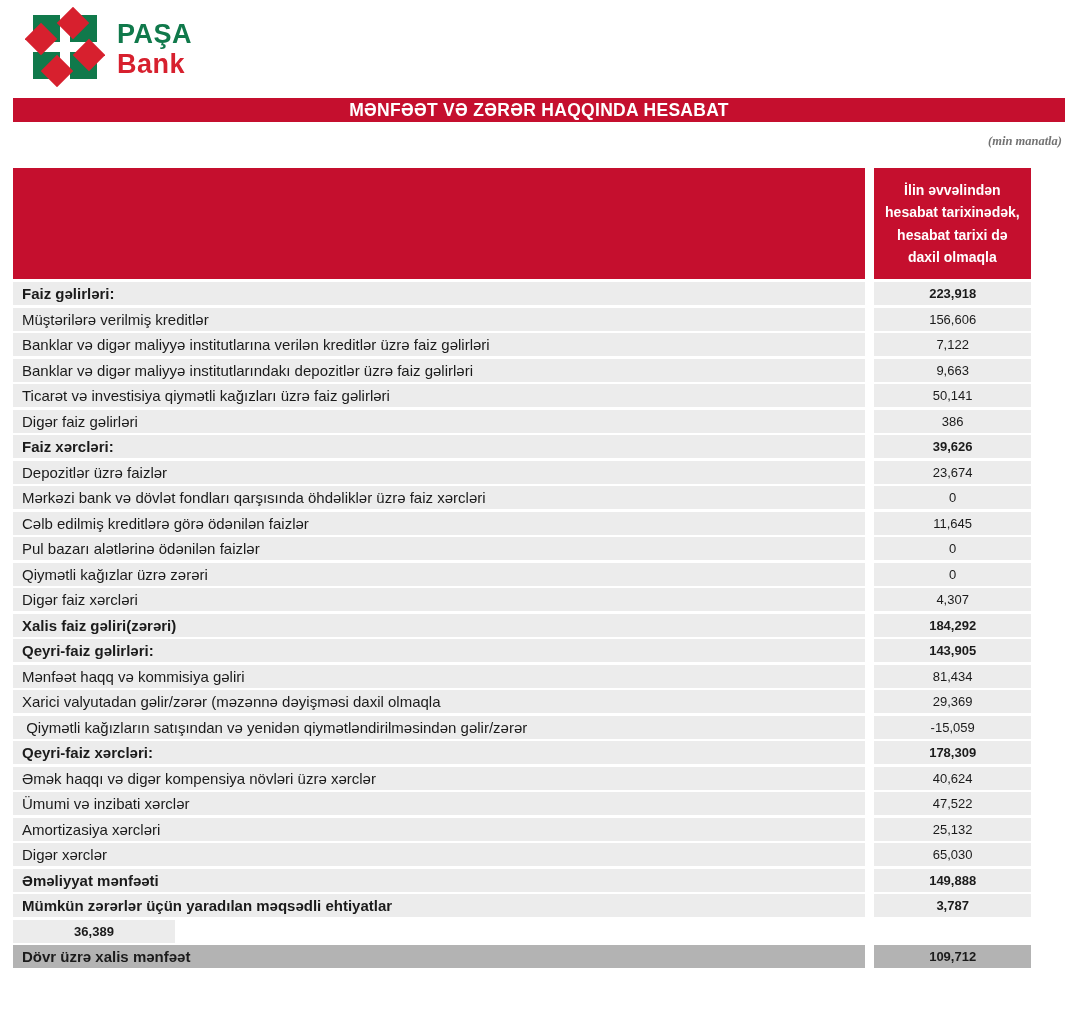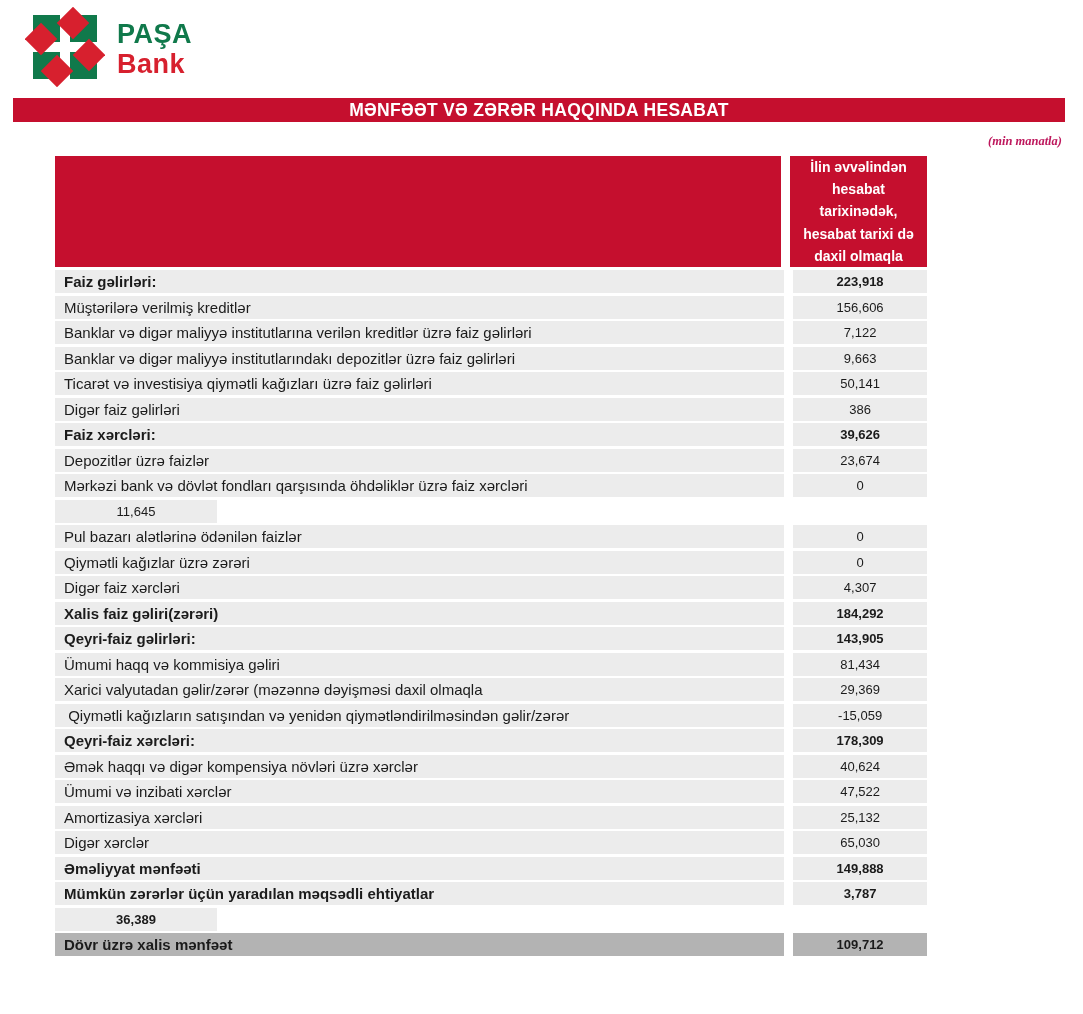--- a/index.html
+++ b/index.html
@@ -13,23 +13,23 @@
   .logo-text .pasha{color:var(--brand-green);}
   .logo-text .bank{color:var(--brand-red-bright);}
   .title-bar{
     position:absolute;left:13px;top:98px;width:1052px;height:24px;
     background:var(--brand-red);display:flex;align-items:center;justify-content:center;
   }
   .title-bar span{color:#fff;font-weight:bold;font-size:17.5px;letter-spacing:0.3px;}
   .unit-note{
     position:absolute;top:134px;right:21px;
     font-family:"Liberation Serif","DejaVu Serif",serif;
-    font-style:italic;font-weight:bold;font-size:12.5px;color:#be185d;
-  }
-  .report-table{position:absolute;left:13px;top:156px;width:872px;margin-left:42px;}
+    font-style:italic;font-weight:bold;font-size:12.5px;color:#737373;
+  }
+  .report-table{position:absolute;left:13px;top:168px;width:1018px;}
   .hdr{display:flex;gap:9px;height:111px;}
   .hdr .c1{width:881px;background:var(--brand-red);}
   .hdr .c2{
     width:162px;background:var(--brand-red);color:#fff;font-weight:bold;
     font-size:14px;line-height:1.6;text-align:center;
     display:flex;align-items:center;justify-content:center;
     padding:4px 10px;box-sizing:border-box;
   }
   .rows{margin-top:3px;}
   .row{display:flex;gap:9px;margin-top:2.5px;height:23px;}
@@ -119,20 +119,21 @@
     <div class="lbl">Depozitlər üzrə faizlər</div>
     <div class="val">23,674</div>
   </div>
 
   <div class="row">
     <div class="lbl">Mərkəzi bank və dövlət fondları qarşısında öhdəliklər üzrə faiz xərcləri</div>
     <div class="val">0</div>
   </div>
 
   <div class="row">
+    <div class="lbl">Cəlb edilmiş kreditlərə görə ödənilən faizlər</div>
     <div class="val">11,645</div>
   </div>
 
   <div class="row">
     <div class="lbl">Pul bazarı alətlərinə ödənilən faizlər</div>
     <div class="val">0</div>
   </div>
 
   <div class="row">
     <div class="lbl">Qiymətli kağızlar üzrə zərəri</div>
@@ -148,21 +149,21 @@
     <div class="lbl">Xalis faiz gəliri(zərəri)</div>
     <div class="val">184,292</div>
   </div>
 
   <div class="row bold">
     <div class="lbl">Qeyri-faiz gəlirləri:</div>
     <div class="val">143,905</div>
   </div>
 
   <div class="row">
-    <div class="lbl">Ümumi haqq və kommisiya gəliri</div>
+    <div class="lbl">Mənfəət haqq və kommisiya gəliri</div>
     <div class="val">81,434</div>
   </div>
 
   <div class="row">
     <div class="lbl">Xarici valyutadan gəlir/zərər (məzənnə dəyişməsi daxil olmaqla</div>
     <div class="val">29,369</div>
   </div>
 
   <div class="row">
     <div class="lbl"> Qiymətli kağızların satışından və yenidən qiymətləndirilməsindən gəlir/zərər</div>

